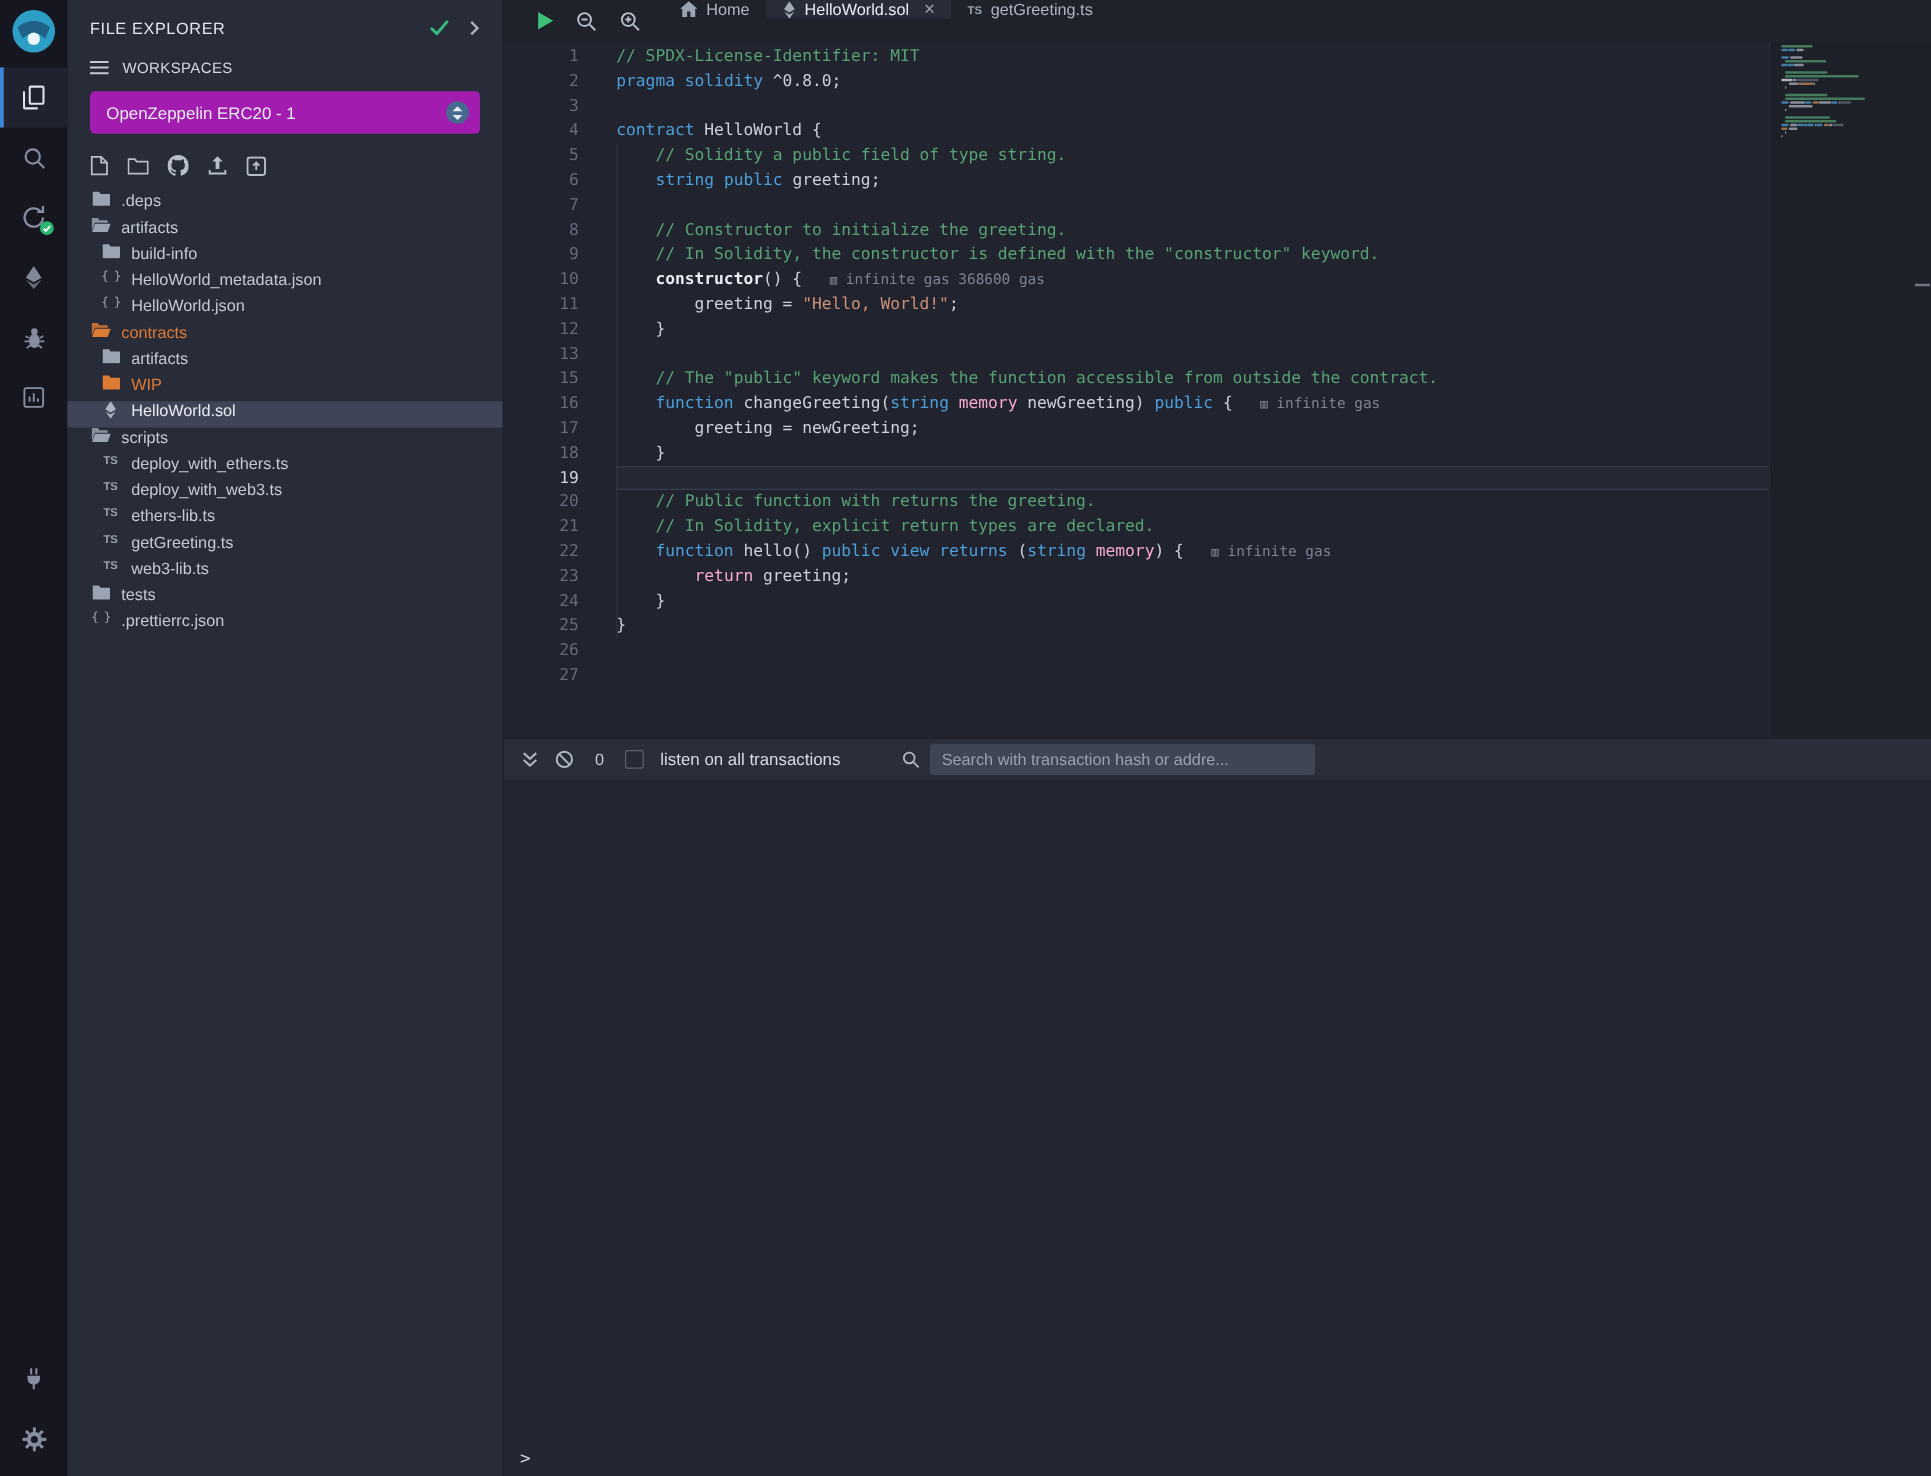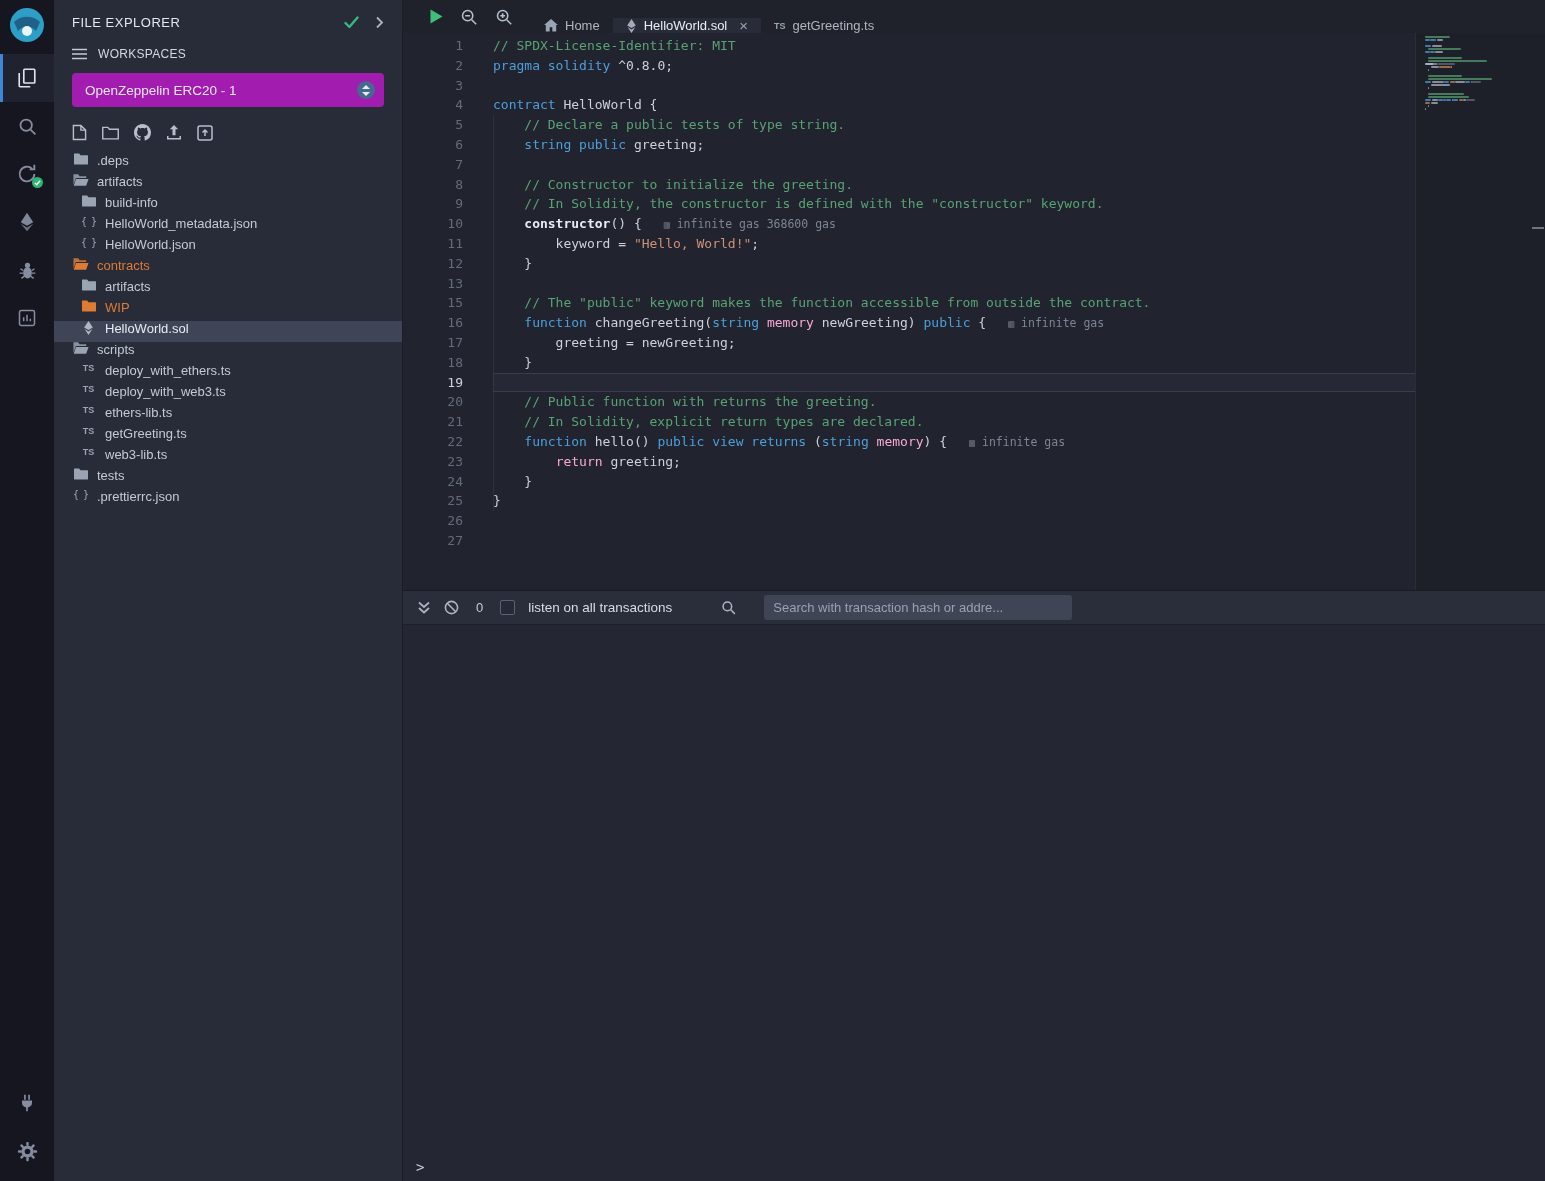--- a/index.html
+++ b/index.html
@@ -32,21 +32,21 @@
   .ticon{width:17px;display:inline-flex;justify-content:center;margin-right:8px;color:#9aa4b3;flex-shrink:0}
   .trow.sel .ticon{color:#c3cad6}
   .gJ{font-family:"DejaVu Sans Mono",monospace;font-size:10px;color:#9aa4b3;letter-spacing:-1px}
   .gT{font-size:9px;font-weight:bold;color:#9aa4b3}
 
   
   .main{flex:1;display:flex;flex-direction:column;min-width:0}
   .tabbar{height:33px;background:#1f222b;display:flex;align-items:stretch;flex-shrink:0}
   .edctl{display:flex;align-items:center;gap:17px;padding:0 18px 0 27px;color:#b9c0cd}
   .edctl>span{cursor:pointer;display:inline-flex}
-  .tabs{display:flex;align-items:flex-end}
+  .tabs{display:flex;align-items:flex-start}
   .tab{display:flex;align-items:center;gap:7px;padding:0 13px;font-size:13px;color:#aeb5c3;cursor:pointer}
   .tab.active{background:#282c39;color:#e9edf4}
   .tabic{display:inline-flex;color:#9aa4b3}
   .tab.active .tabic{color:#b9c2d0}
   .tclose{margin-left:5px;font-size:15px;color:#9aa1af;line-height:1}
   .tab .gT{font-size:9px}
 
   .editor{flex:1;position:relative;background:#21242e;overflow:hidden;font-family:"DejaVu Sans Mono",monospace;font-size:13px;line-height:19.8px}
   .rows{position:absolute;top:3px;left:0;right:130px}
   .crow{height:19.8px;position:relative;white-space:pre}
@@ -68,21 +68,21 @@
   .mm-row{height:2px;margin-bottom:1px;display:flex}
   .mm-row span{display:inline-block;height:2px;border-radius:1px;opacity:.85}
   .ovmark{position:absolute;right:1px;top:194px;width:12px;height:2px;background:#8a92a2;opacity:.75}
 
   
   .termbar{height:34px;background:#2a2e3b;border-top:1px solid #191b24;display:flex;align-items:center;gap:13px;padding:0 14px;flex-shrink:0;color:#aeb5c2}
   .termbar .tbic{cursor:pointer;display:inline-flex}
   .txcount{font-size:13px;color:#c6ccd8;margin:0 4px}
   .chk{width:15px;height:15px;background:#262a36;border:1px solid #5a6170;border-radius:2px;cursor:pointer;flex-shrink:0}
   .listen{font-size:13.5px;color:#d8dce5;cursor:pointer}
-  .srchwrap{display:flex;align-items:center;gap:28px;margin-left:36px}
+  .srchwrap{display:flex;align-items:center;gap:8px;margin-left:36px}
   .tsearch{width:308px;height:25px;background:#3f4554;border:none;border-radius:3px;outline:none;padding:0 9px;color:#e2e6ee;font-size:13px;font-family:"Liberation Sans",sans-serif}
   .tsearch::placeholder{color:#9ba1b0}
   .term{flex:1;background:#242733;position:relative;font-family:"DejaVu Sans Mono",monospace;border-top:1px solid #1d202a}
   .prompt{position:absolute;left:13px;bottom:6px;color:#cfd4de;font-size:14px}
 </style>
 </head>
 <body>
 
 <div class="app">
 
@@ -422,27 +422,27 @@
         </div>
     </div>
 
     <div class="editor">
       <div class="iguide"></div>
       <div class="rows" id="rows">
           <div class="crow"><span class="ln">1</span><span class="lc"><span class="tk-c">// SPDX-License-Identifier: MIT</span></span></div>
           <div class="crow"><span class="ln">2</span><span class="lc"><span class="tk-k">pragma</span><span class="tk-p"> </span><span class="tk-k">solidity</span><span class="tk-p"> ^0.8.0;</span></span></div>
           <div class="crow"><span class="ln">3</span><span class="lc"></span></div>
           <div class="crow"><span class="ln">4</span><span class="lc"><span class="tk-k">contract</span><span class="tk-p"> HelloWorld {</span></span></div>
-          <div class="crow"><span class="ln">5</span><span class="lc"><span class="tk-c">    // Declare a public tests of type string.</span></span></div>
+          <div class="crow"><span class="ln">5</span><span class="lc"><span class="tk-c">    // Solidity a public field of type string.</span></span></div>
           <div class="crow"><span class="ln">6</span><span class="lc"><span class="tk-p">    </span><span class="tk-k">string</span><span class="tk-p"> </span><span class="tk-k">public</span><span class="tk-p"> greeting;</span></span></div>
           <div class="crow"><span class="ln">7</span><span class="lc"></span></div>
           <div class="crow"><span class="ln">8</span><span class="lc"><span class="tk-c">    // Constructor to initialize the greeting.</span></span></div>
           <div class="crow"><span class="ln">9</span><span class="lc"><span class="tk-c">    // In Solidity, the constructor is defined with the "constructor" keyword.</span></span></div>
           <div class="crow"><span class="ln">10</span><span class="lc"><span class="tk-p">    </span><span class="tk-b">constructor</span><span class="tk-p">() {</span><span class="tk-gas"><span class="gasic">▥</span> infinite gas 368600 gas</span></span></div>
-          <div class="crow"><span class="ln">11</span><span class="lc"><span class="tk-p">        keyword = </span><span class="tk-str">"Hello, World!"</span><span class="tk-p">;</span></span></div>
+          <div class="crow"><span class="ln">11</span><span class="lc"><span class="tk-p">        greeting = </span><span class="tk-str">"Hello, World!"</span><span class="tk-p">;</span></span></div>
           <div class="crow"><span class="ln">12</span><span class="lc"><span class="tk-p">    }</span></span></div>
           <div class="crow"><span class="ln">13</span><span class="lc"></span></div>
           <div class="crow"><span class="ln">15</span><span class="lc"><span class="tk-c">    // The "public" keyword makes the function accessible from outside the contract.</span></span></div>
           <div class="crow"><span class="ln">16</span><span class="lc"><span class="tk-p">    </span><span class="tk-k">function</span><span class="tk-p"> changeGreeting(</span><span class="tk-k">string</span><span class="tk-o"> memory</span><span class="tk-p"> newGreeting) </span><span class="tk-k">public</span><span class="tk-p"> {</span><span class="tk-gas"><span class="gasic">▥</span> infinite gas</span></span></div>
           <div class="crow"><span class="ln">17</span><span class="lc"><span class="tk-p">        greeting = newGreeting;</span></span></div>
           <div class="crow"><span class="ln">18</span><span class="lc"><span class="tk-p">    }</span></span></div>
           <div class="crow cur"><div class="curline"></div><span class="ln">19</span><span class="lc"></span></div>
           <div class="crow"><span class="ln">20</span><span class="lc"><span class="tk-c">    // Public function with returns the greeting.</span></span></div>
           <div class="crow"><span class="ln">21</span><span class="lc"><span class="tk-c">    // In Solidity, explicit return types are declared.</span></span></div>
           <div class="crow"><span class="ln">22</span><span class="lc"><span class="tk-p">    </span><span class="tk-k">function</span><span class="tk-p"> hello() </span><span class="tk-k">public</span><span class="tk-p"> </span><span class="tk-k">view</span><span class="tk-p"> </span><span class="tk-k">returns</span><span class="tk-p"> (</span><span class="tk-k">string</span><span class="tk-o"> memory</span><span class="tk-p">) {</span><span class="tk-gas"><span class="gasic">▥</span> infinite gas</span></span></div>

